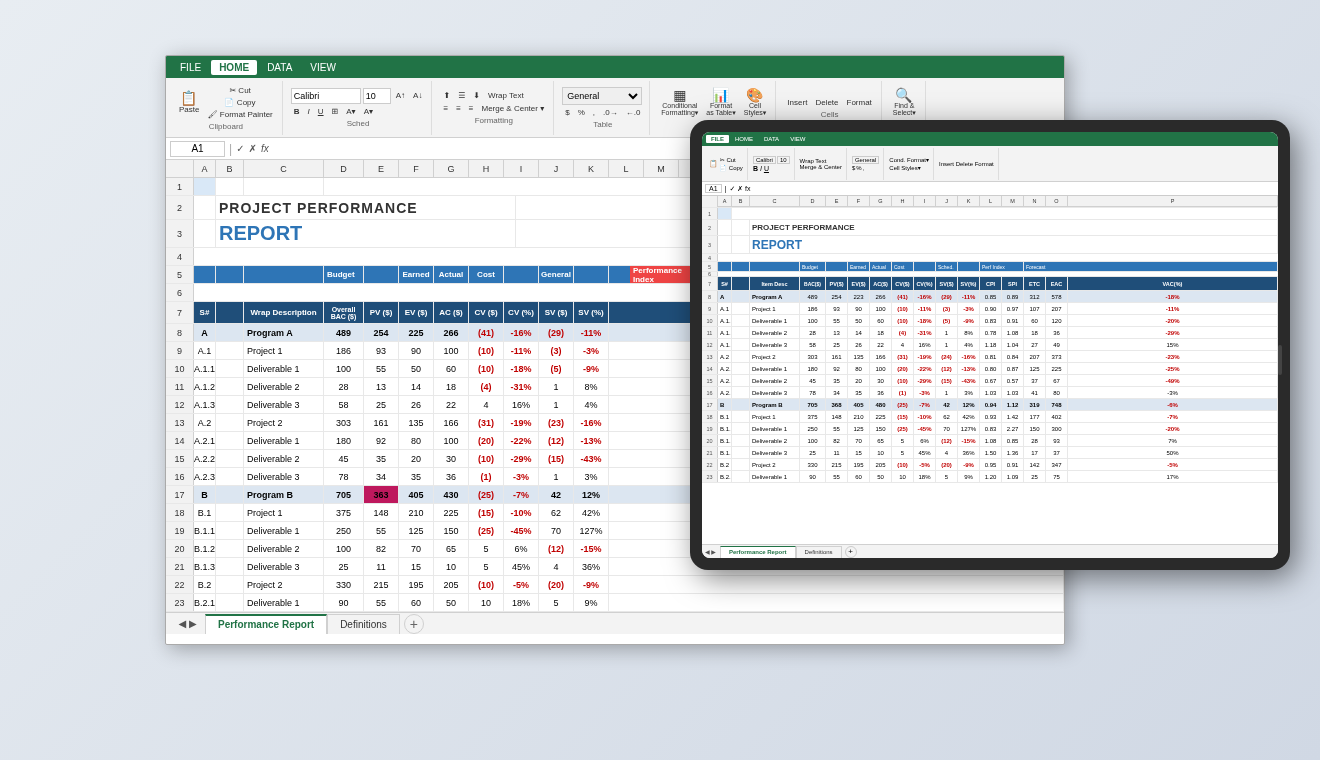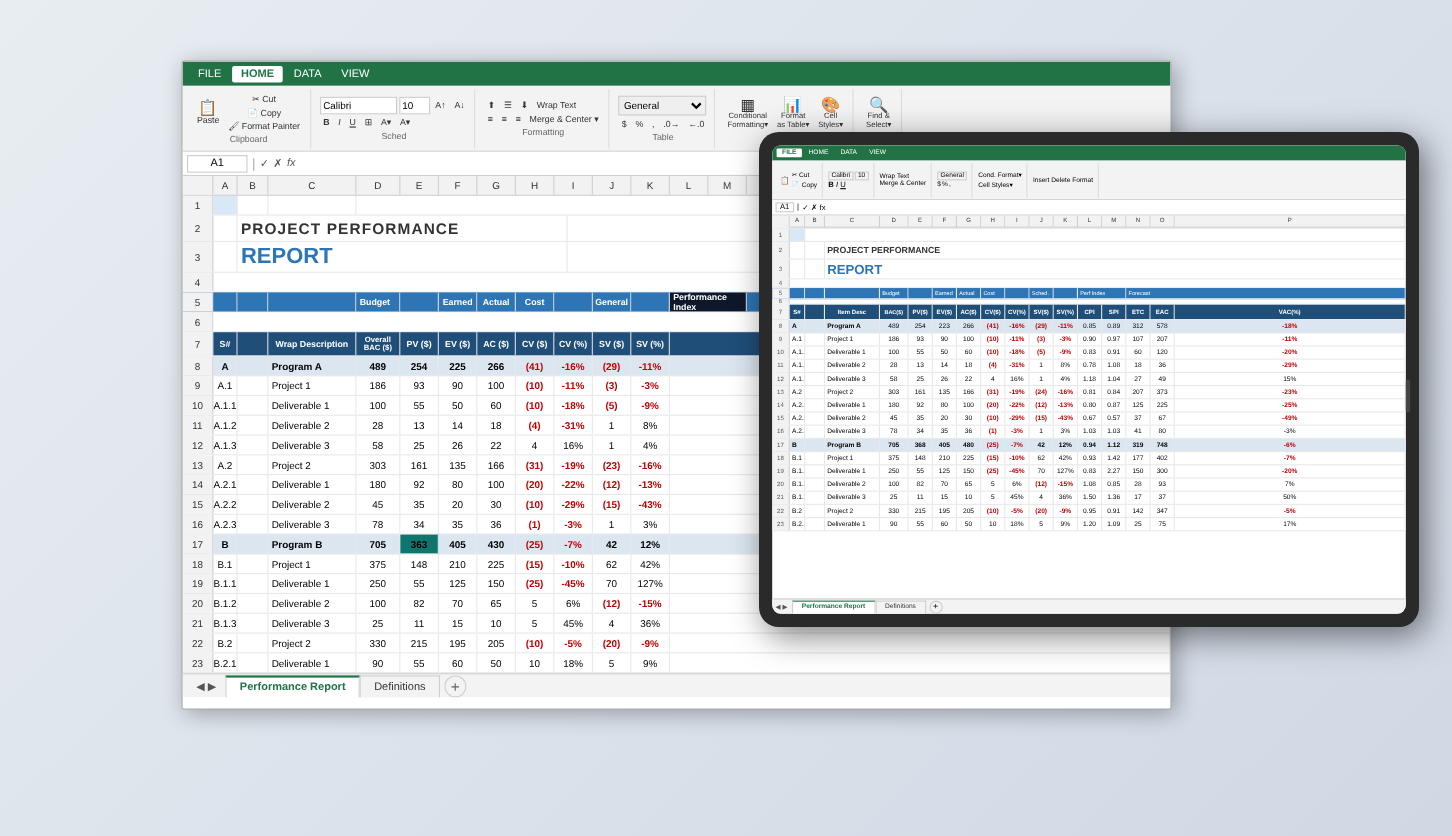--- a/index.html
+++ b/index.html
@@ -537,20 +537,34 @@
           <span style="font-size:7px;">Format<br>as Table▾</span>
         </button>
         <button class="ribbon-btn" style="font-size:8px;">
           <span class="ribbon-icon">🎨</span>
           <span style="font-size:7px;">Cell<br>Styles▾</span>
         </button>
       </div>
       <div class="ribbon-group-label">Styles</div>
     </div>
 
+    <div class="ribbon-group">
+      <div class="ribbon-row">
+        <button class="ribbon-btn" style="font-size:8px;">
+          <span>Insert</span>
+        </button>
+        <button class="ribbon-btn" style="font-size:8px;">
+          <span>Delete</span>
+        </button>
+        <button class="ribbon-btn" style="font-size:8px;">
+          <span>Format</span>
+        </button>
+      </div>
+      <div class="ribbon-group-label">Cells</div>
+    </div>
 
     <div class="ribbon-group">
       <div class="ribbon-row">
         <button class="ribbon-btn" style="font-size:8px;">
           <span class="ribbon-icon">🔍</span>
           <span style="font-size:7px;">Find &amp;<br>Select▾</span>
         </button>
       </div>
       <div class="ribbon-group-label">Editing</div>
     </div>
@@ -625,21 +639,21 @@
         <div class="cell w-b" style="background:#2e75b6;"></div>
         <div class="cell w-c" style="background:#2e75b6;"></div>
         <div class="cell" style="width:40px;background:#2e75b6;color:#fff;font-size:8px;font-weight:600;">Budget</div>
         <div class="cell" style="width:35px;background:#2e75b6;color:#fff;font-size:8px;font-weight:600;justify-content:center;"></div>
         <div class="cell" style="width:35px;background:#2e75b6;color:#fff;font-size:8px;font-weight:600;justify-content:center;">Earned</div>
         <div class="cell" style="width:35px;background:#2e75b6;color:#fff;font-size:8px;font-weight:600;justify-content:center;">Actual</div>
         <div class="cell" style="width:35px;background:#2e75b6;color:#fff;font-size:8px;font-weight:600;justify-content:center;">Cost</div>
         <div class="cell" style="width:35px;background:#2e75b6;color:#fff;font-size:8px;font-weight:600;justify-content:center;"></div>
         <div class="cell" style="width:35px;background:#2e75b6;color:#fff;font-size:8px;font-weight:600;justify-content:center;">General</div>
         <div class="cell" style="width:35px;background:#2e75b6;color:#fff;font-size:8px;font-weight:600;justify-content:center;"></div>
-        <div class="cell" style="width:70px;background:#0f172a;color:#fff;font-size:8px;font-weight:600;justify-content:center;">Performance Index</div>
+        <div class="cell" style="width:70px;background:#ef4444;color:#fff;font-size:8px;font-weight:600;justify-content:center;margin-left:21px;">Performance Index</div>
         <div class="cell" style="width:70px;background:#2e75b6;color:#fff;font-size:8px;font-weight:600;justify-content:center;">Forecast</div>
       </div>
 
       <div class="sheet-row" style="height:6px;background:#fff;">
         <div class="row-num w-rn">6</div>
         <div style="flex:1;background:#fff;"></div>
       </div>
 
       <div class="sheet-row" style="height:22px;">
         <div class="row-num w-rn">7</div>
@@ -800,21 +814,21 @@
         <div class="cell w-k center">3%</div>
         <div class="cell" style="flex:1;"></div>
       </div>
 
       <div class="sheet-row" style="background:#dce6f1;height:18px;">
         <div class="row-num w-rn">17</div>
         <div class="cell w-a bold center" style="background:#dce6f1;">B</div>
         <div class="cell w-b" style="background:#dce6f1;"></div>
         <div class="cell w-c bold" style="background:#dce6f1;">Program B</div>
         <div class="cell w-d bold center" style="background:#dce6f1;">705</div>
-        <div class="cell w-e bold center" style="background:#0f766e;">363</div>
+        <div class="cell w-e bold center" style="background:#be185d;">363</div>
         <div class="cell w-f bold center" style="background:#dce6f1;">405</div>
         <div class="cell w-g bold center" style="background:#dce6f1;">430</div>
         <div class="cell w-h bold red center" style="background:#dce6f1;">(25)</div>
         <div class="cell w-i bold red center" style="background:#dce6f1;">-7%</div>
         <div class="cell w-j bold center" style="background:#dce6f1;">42</div>
         <div class="cell w-k bold center" style="background:#dce6f1;">12%</div>
         <div class="cell" style="flex:1;background:#dce6f1;"></div>
       </div>
 
       <div class="sheet-row" style="height:18px;">

